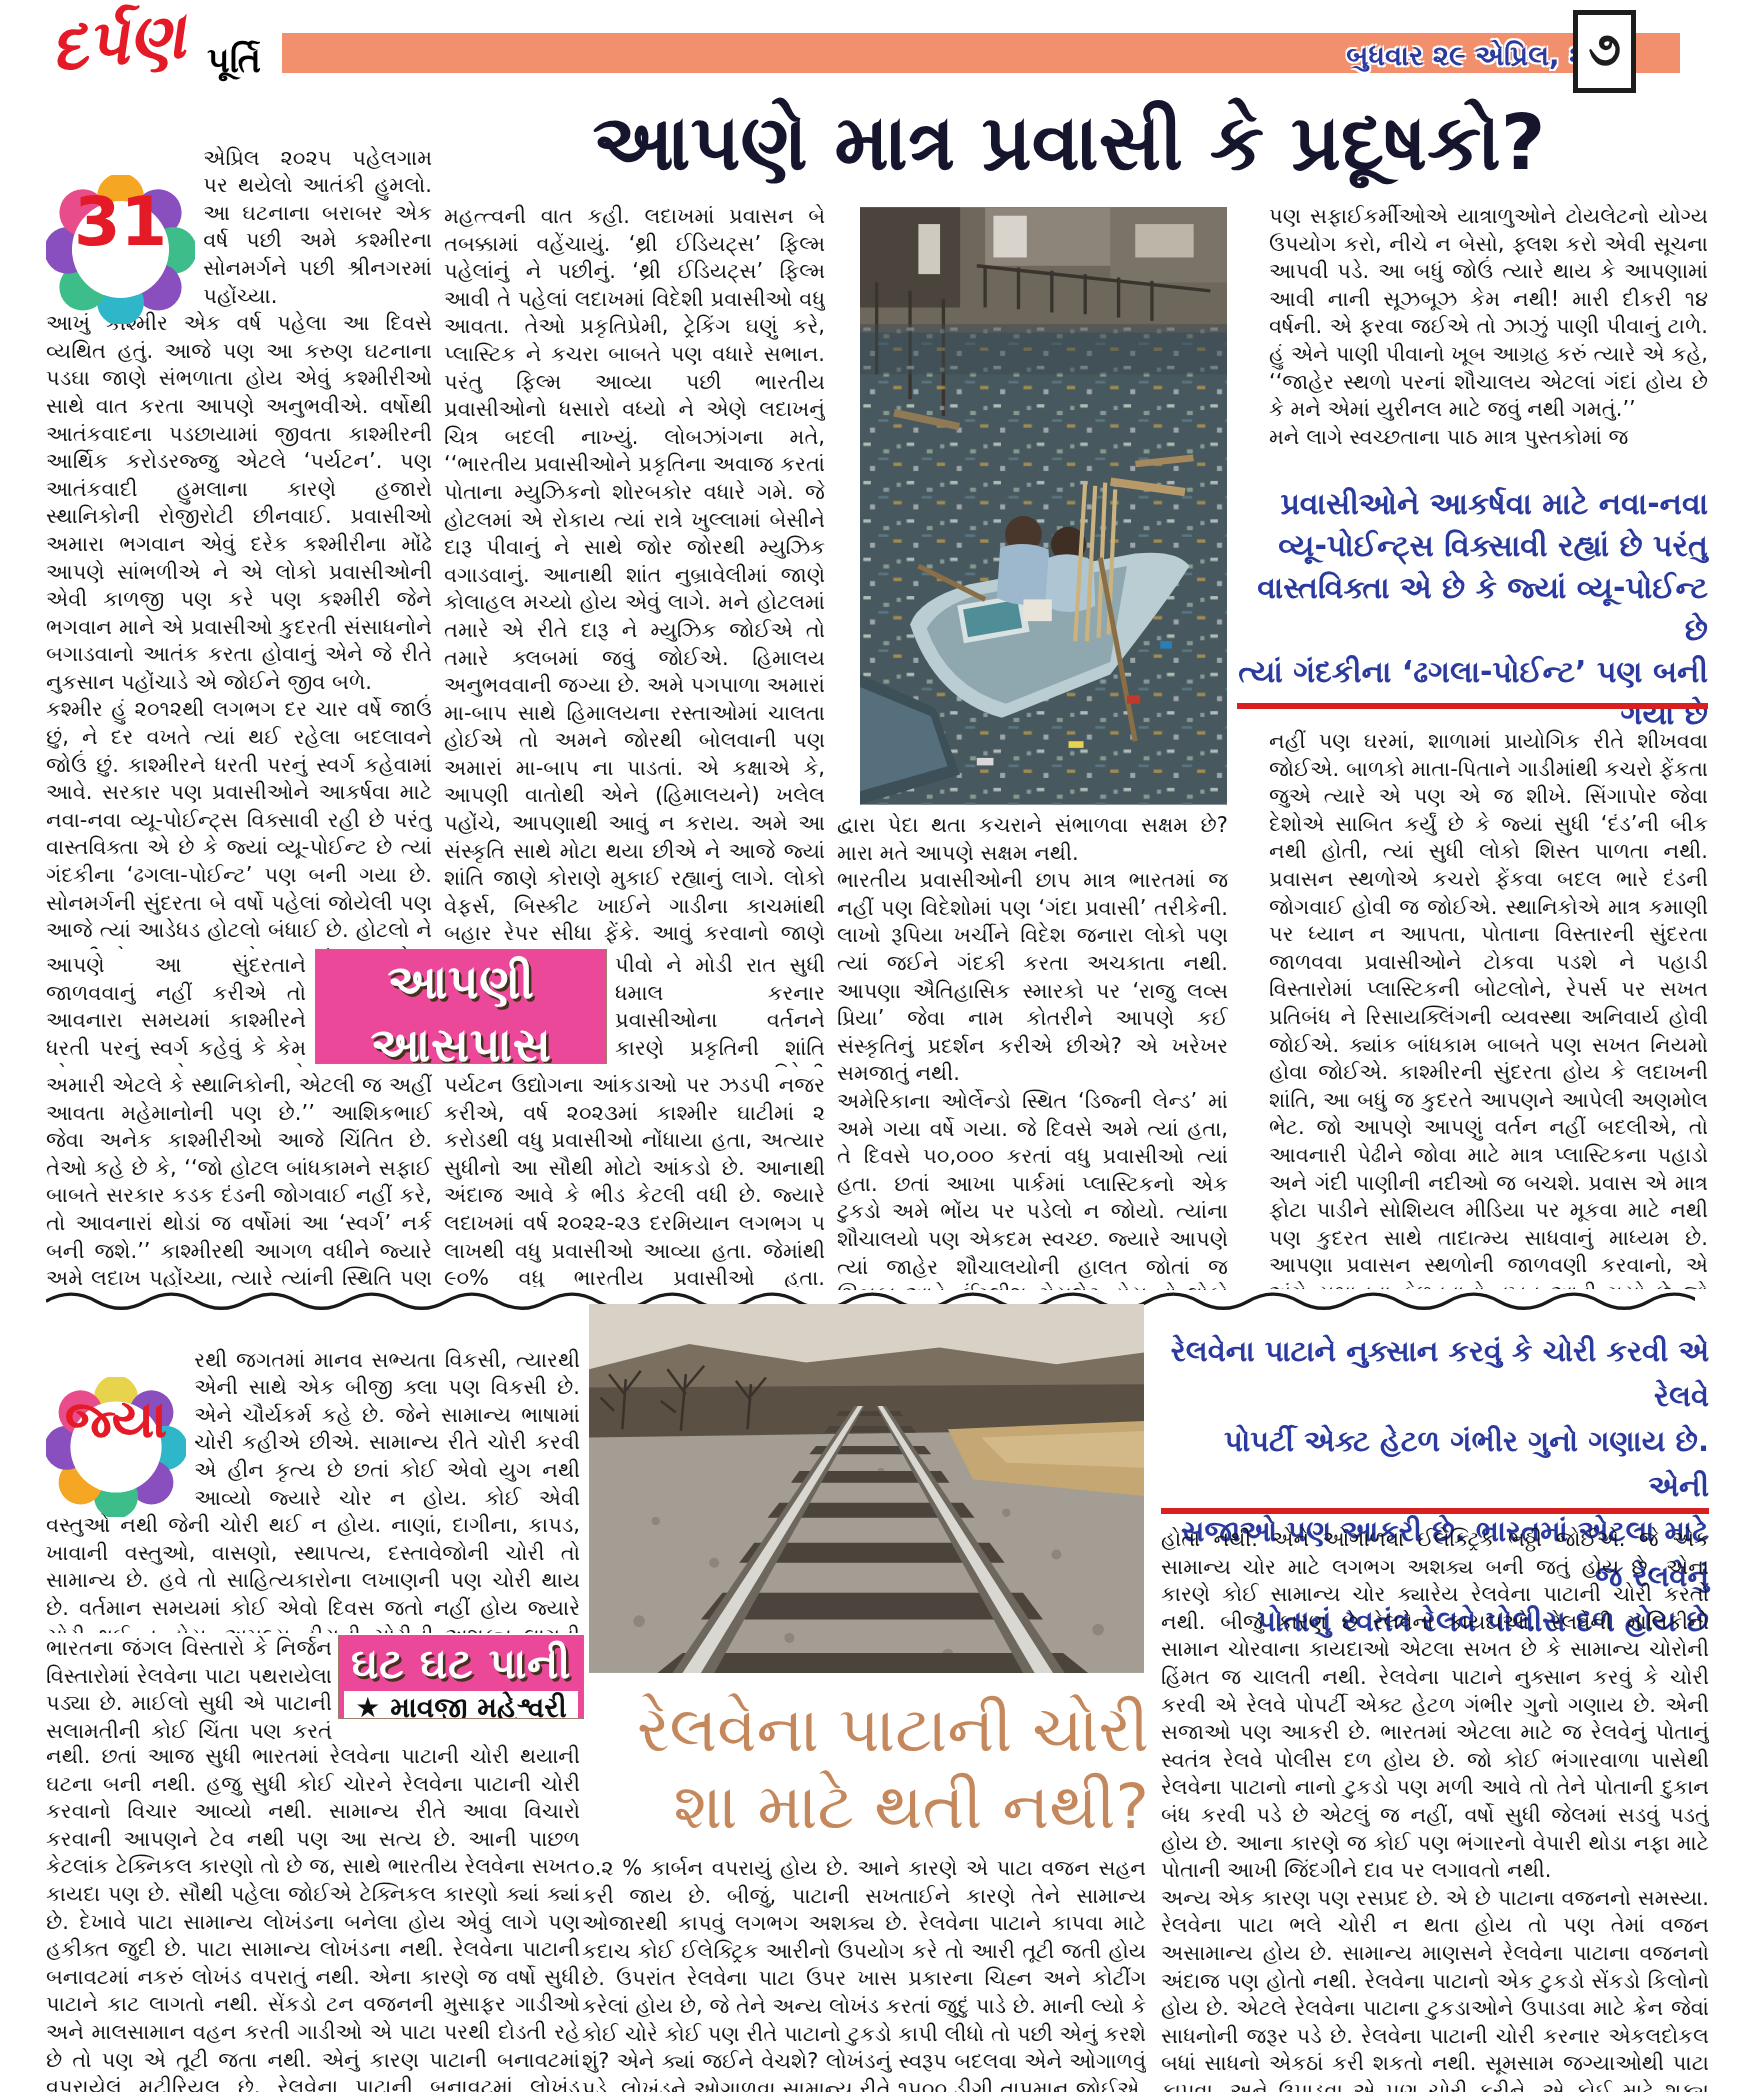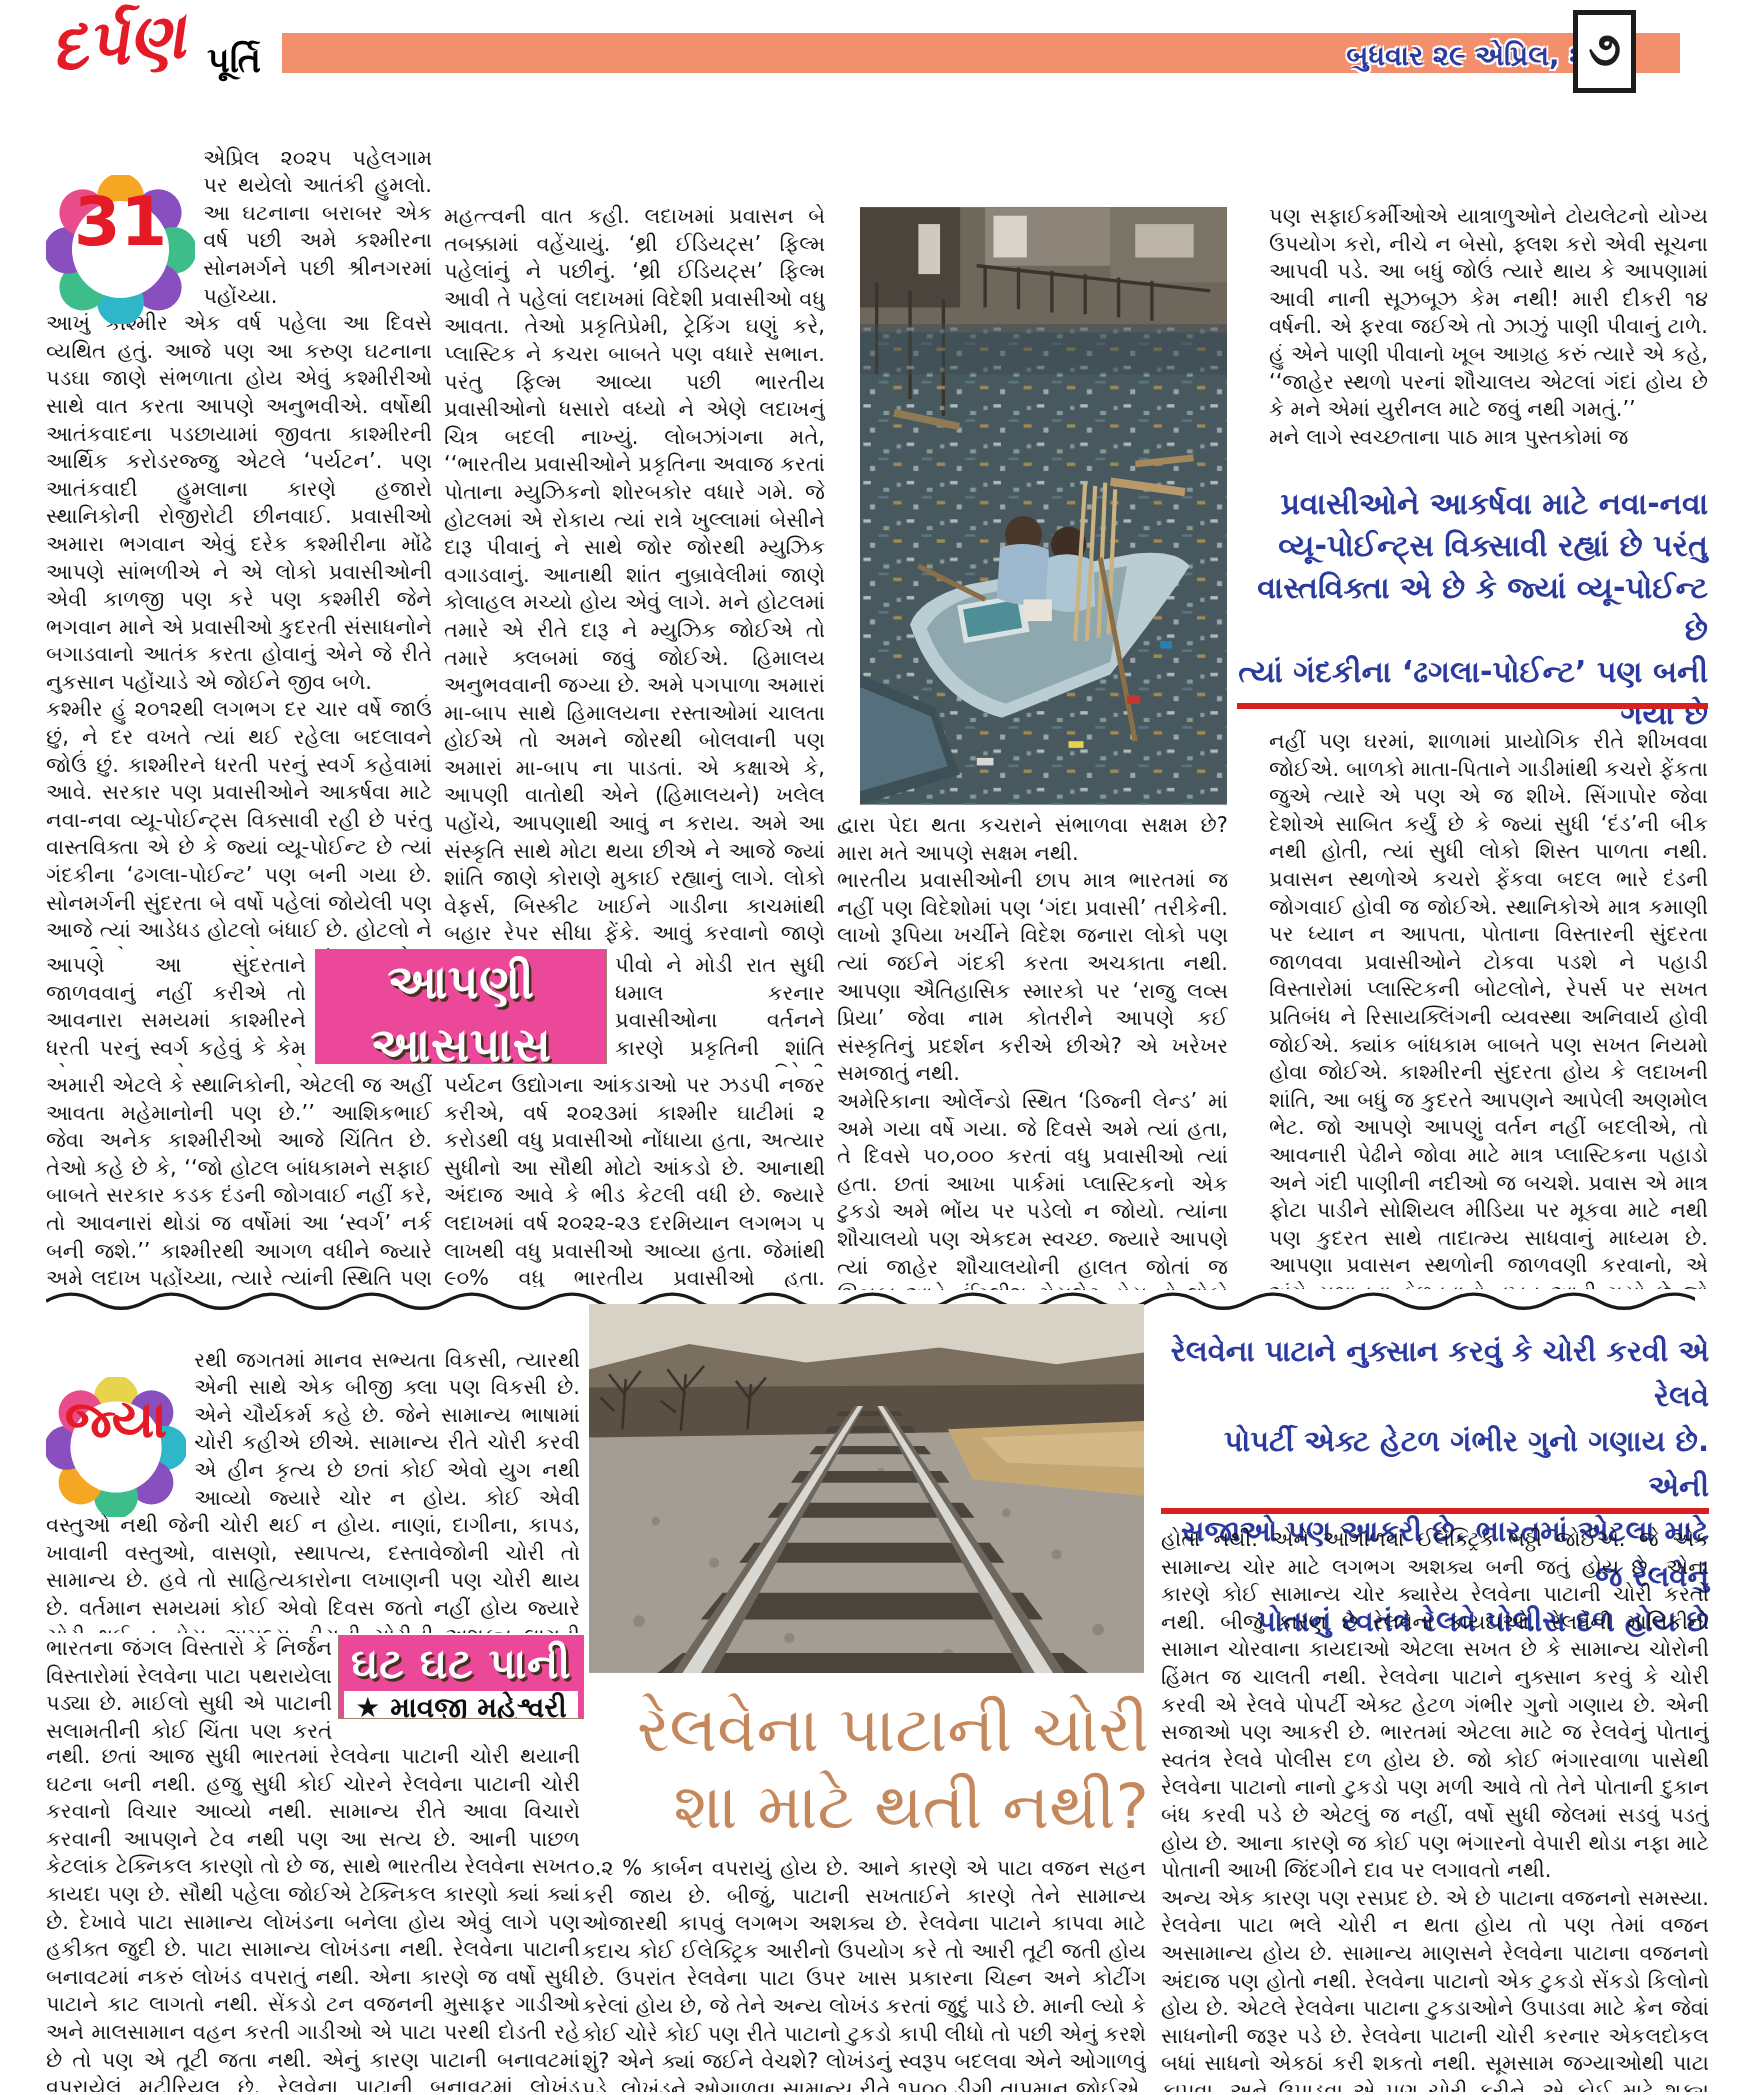--- a/index.html
+++ b/index.html
@@ -40,20 +40,21 @@
 <body>
 
 <div id="page">
 
   <div class="abs logo-main" style="left:50px;top:3.3px;">દર્પણ</div>
   <div class="abs logo-sub" style="left:207px;top:40px;">પૂર્તિ</div>
   <div class="abs orange-bar" style="left:282px;top:33px;width:1398px;height:40px;"></div>
   <div class="abs date-txt" style="left:1344px;top:39px;width:292px;">બુધવાર ૨૯ એપ્રિલ, ૨૦૨૬</div>
   <div class="abs pageno" style="left:1573px;top:10px;width:53px;height:73px;">૭</div>
 
+  <div class="abs headline1" style="left:447px;top:97px;width:1244px;">આપણે માત્ર પ્રવાસી કે પ્રદૂષકો?</div>
 
   <div class="abs bodytext" style="left:46px;top:117px;width:386px;height:832px;">
     <span class="flower" style="width:149px;height:149px;margin:3.3px 8.3px 3.3px 0;">
       <svg width="149" height="149" viewBox="0 0 178 178">
         <g>
           <circle cx="89" cy="26" r="28" fill="#f5a623"></circle>
             <circle cx="134" cy="45" r="28" fill="#8a4fbf"></circle>
           <circle cx="152" cy="90" r="28" fill="#3dbd8a"></circle>
             <circle cx="134" cy="134" r="28" fill="#8a4fbf"></circle>
           <circle cx="89" cy="152" r="28" fill="#2fb7c9"></circle>

